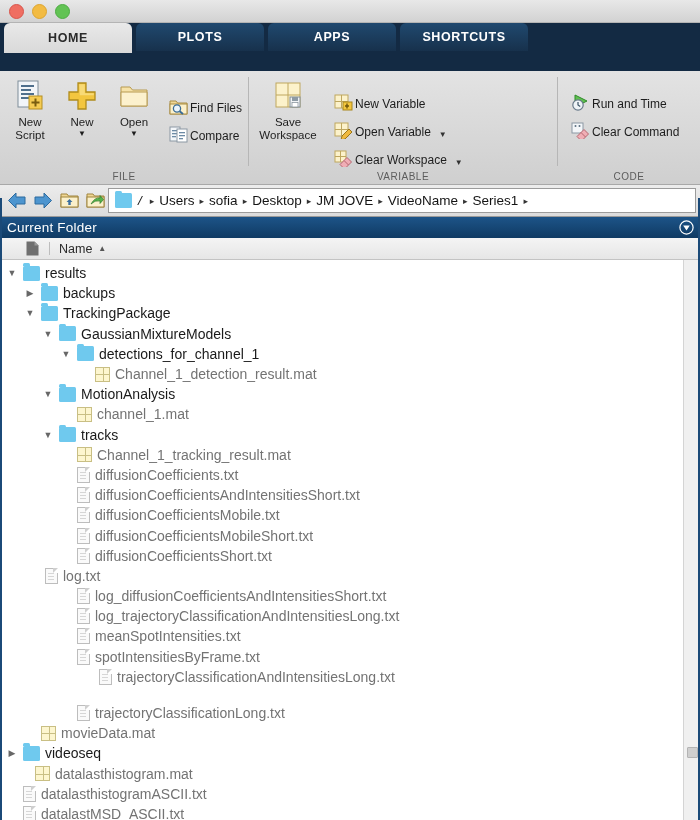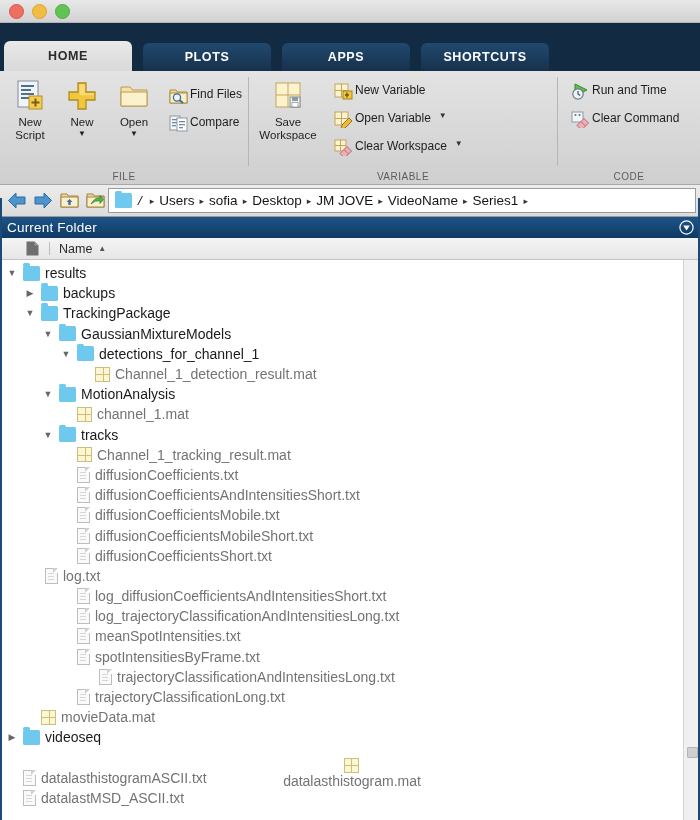--- a/index.html
+++ b/index.html
@@ -16,22 +16,22 @@
     height:22px;background:linear-gradient(#e8e8e8,#d2d2d2);
     border-bottom:1px solid #b4b4b4;display:flex;align-items:center;padding-left:9px;
   }
   .tb-dot{width:13px;height:13px;border-radius:50%;margin-right:8px;}
   .tb-red{background:#ef6e62;border:1px solid #d8554c;}
   .tb-yellow{background:#f2bb43;border:1px solid #dda52f;}
   .tb-green{background:#62c354;border:1px solid #4dac43;}
 
   
   .tabstrip{
-    height:48px;background:#132a43;display:flex;align-items:flex-end;
-    padding-left:4px;position:relative;gap:7px;
+    height:48px;background:#132a43;display:flex;align-items:flex-start;
+    padding-left:4px;position:relative;
   }
   .tab{
     height:28px;line-height:28px;padding:0 18px;margin-right:4px;
     border-radius:6px 6px 0 0;color:#ffffff;font-size:12.5px;font-weight:bold;
     letter-spacing:.6px;text-align:center;min-width:92px;
     background:linear-gradient(#20496f,#17314c);
   }
   .tab.active{
     background:linear-gradient(#e9e9e9,#d9d9d9);color:#2b2b2b;font-weight:bold;
     height:30px;line-height:30px;
@@ -53,21 +53,21 @@
   .bigbtn{
     width:62px;display:flex;flex-direction:column;align-items:center;
     font-size:11.5px;color:#1d1d1d;line-height:13px;text-align:center;padding-top:2px;
   }
   .bigbtn .ico{height:34px;display:flex;align-items:center;justify-content:center;margin-bottom:3px;}
   .bigbtn .cap{white-space:pre-line;}
   .caret{font-size:8px;line-height:8px;margin-top:1px;}
 
   .smallcol{display:flex;flex-direction:column;padding-top:3px;}
   .smallbtn{
-    display:flex;align-items:flex-start;height:28px;font-size:12px;color:#1d1d1d;
+    display:flex;align-items:flex-end;height:28px;font-size:12px;color:#1d1d1d;
     padding-right:6px;white-space:nowrap;
   }
   .smallbtn .ico{width:24px;display:flex;align-items:center;justify-content:center;}
   .smallbtn .dd{margin-left:8px;font-size:8px;color:#333;}
 
   
   .addrbar{
     height:31px;background:linear-gradient(#ececec,#dcdcdc);
     border-bottom:1px solid #9a9a9a;display:flex;align-items:center;padding:0 4px;
   }
@@ -504,36 +504,36 @@
         <div class="row" style="padding-left: 58px;">
           <span class="tw blank">▶</span>
           <span class="ic-txt" style="margin-left: 3px;"></span>
           <span class="nm file">spotIntensitiesByFrame.txt</span>
         </div>
         <div class="row" style="padding-left: 80px;">
           <span class="tw blank">▶</span>
           <span class="ic-txt" style="margin-left: 3px;"></span>
           <span class="nm file">trajectoryClassificationAndIntensitiesLong.txt</span>
         </div>
-        <div class="row" style="padding-left: 58px;">
+        <div class="row" style="padding-left: 58px; margin-top: 16px;">
           <span class="tw blank">▶</span>
           <span class="ic-txt" style="margin-left: 3px;"></span>
           <span class="nm file">trajectoryClassificationLong.txt</span>
         </div>
         <div class="row" style="padding-left: 22px;">
           <span class="tw blank">▶</span>
           <span class="ic-mat" style="margin-left: 3px;"></span>
           <span class="nm file">movieData.mat</span>
         </div>
         <div class="row" style="padding-left: 4px;">
           <span class="tw">▶</span>
           <span class="ic ic-folder" style="margin-left: 3px;"></span>
           <span class="nm folder">videoseq</span>
         </div>
-        <div class="row" style="padding-left: 16px; flex-direction: column;">
+        <div class="row" style="padding-left: 16px;">
           <span class="tw blank">▶</span>
           <span class="ic-mat" style="margin-left: 3px;"></span>
           <span class="nm file">datalasthistogram.mat</span>
         </div>
         <div class="row" style="padding-left: 4px;">
           <span class="tw blank">▶</span>
           <span class="ic-txt" style="margin-left: 3px;"></span>
           <span class="nm file">datalasthistogramASCII.txt</span>
         </div>
         <div class="row" style="padding-left: 4px;">

